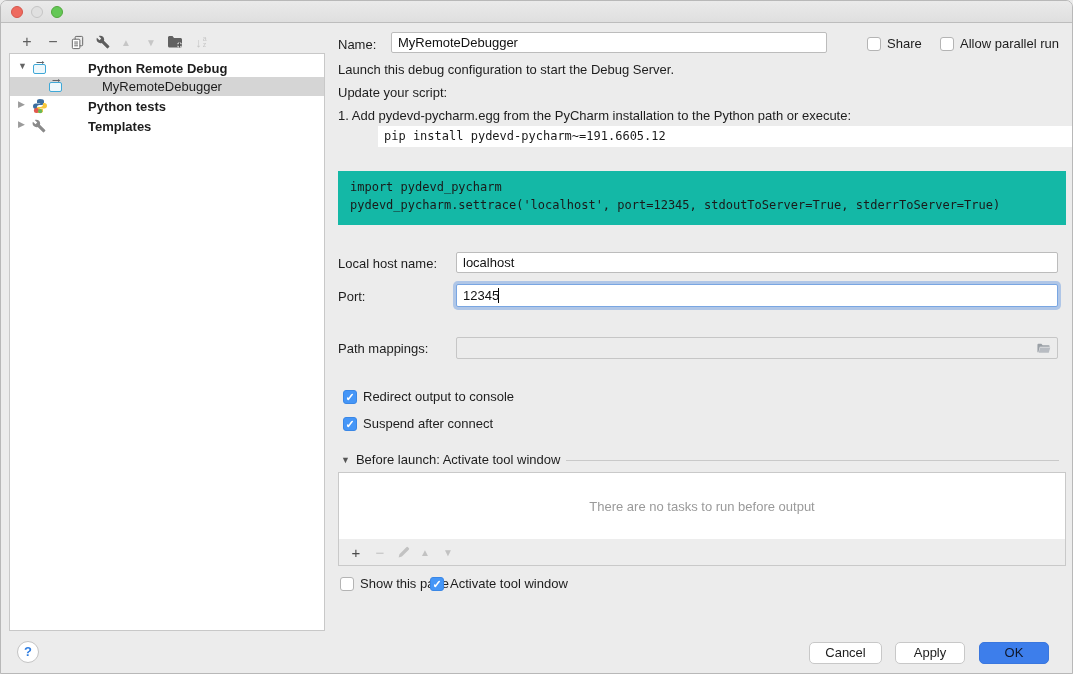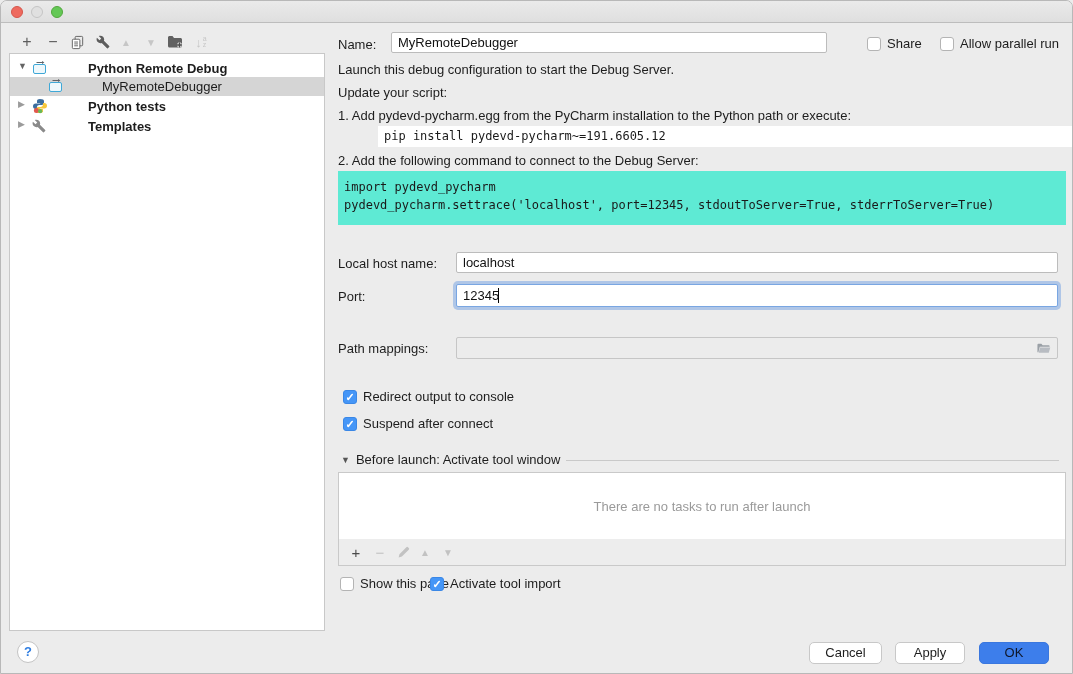--- a/index.html
+++ b/index.html
@@ -42,22 +42,22 @@
   .field { position:absolute; background:#fff; border:1px solid #bcbcbc; border-radius:2px;
            font:13px "Liberation Sans",sans-serif; padding:0 6px; color:#111; }
   .field.disabled { background:#ececec; border-color:#c6c6c6; }
   .focus-wrap { position:absolute;border-radius:7px; }
   .focus-wrap .field { position:absolute; left:0; top:0; width:100%; height:100%;
            border:1px solid #79a6e2; box-shadow:0 0 0 3px rgba(125,168,228,.55); }
   .caret { position:absolute; left:42px; top:4px; width:1px; height:15px; background:#000; }
 
   .codestrip { position:absolute; background:#fff; font:12px "DejaVu Sans Mono",monospace;
                color:#1a1a1a; padding:3px 6px; white-space:pre;margin-left:40px; }
-  .codeblock { position:absolute; background:#5eead4; font:12px "DejaVu Sans Mono",monospace;
-               color:#1a1a1a; padding:7px 6px; line-height:18px; white-space:pre; }
+  .codeblock { position:absolute; background:#14b8a6; font:12px "DejaVu Sans Mono",monospace;
+               color:#1a1a1a; padding:7px 12px; line-height:18px; white-space:pre; }
 
   
   .cbrow { position:absolute; display:flex; align-items:center; gap:6px; }
   .cb { width:14px; height:14px; border:1px solid #b4b4b4; border-radius:3px; background:#fff;
         flex:0 0 auto; }
   .cb.checked { background:#4596f7; border-color:#3a87e6; }
   .cb.checked::after { content:"\2713"; display:block; color:#fff; font-size:11px;
         font-weight:bold; text-align:center; line-height:13px; }
   .cblabel { font-size:13px; white-space:nowrap; }
 
@@ -201,21 +201,20 @@
   </div>
   <div class="cbrow" style="left:939px;top:35px">
     <span class="cb"></span>
     <span class="cblabel">Allow parallel run</span>
   </div>
 
   <div class="txt" style="left:337px;top:61px">Launch this debug configuration to start the Debug Server.</div>
   <div class="txt" style="left:337px;top:84px">Update your script:</div>
   <div class="txt" style="left:337px;top:107px">1. Add pydevd-pycharm.egg from the PyCharm installation to the Python path or execute:</div>
   <div class="codestrip" style="left:337px;top:125px;width:728px;height:21px">pip install pydevd-pycharm~=191.6605.12</div>
-  <div class="txt" style="left:337px;top:152px">2. Add the following command to connect to the Debug Server:</div>
   <div class="codeblock" style="left:337px;top:170px;width:728px;height:54px"><span>import pydevd_pycharm</span>
 <span>pydevd_pycharm.settrace('localhost', port=12345, stdoutToServer=True, stderrToServer=True)</span></div>
 
   <div class="lbl" style="left:337px;top:255px">Local host name:</div>
   <input class="field" style="left: 455px; top: 251px; width: 602px; height: 21px;" value="localhost">
 
   <div class="lbl" style="left:337px;top:288px">Port:</div>
   <div class="focus-wrap" style="left:455px;top:283px;width:602px;height:23px">
     <input class="field" value="12345" style="">
     <span class="caret"></span>
@@ -239,21 +238,21 @@
     <span class="cb checked"></span>
     <span class="cblabel">Suspend after connect</span>
   </div>
 
   <div class="bl-header">
     <span class="disc">▼</span>
     <span>Before launch: Activate tool window</span>
     <span class="line"></span>
   </div>
   <div class="bl-panel">
-    <div class="bl-empty">There are no tasks to run after launch</div>
+    <div class="bl-empty">There are no tasks to run before output</div>
   </div>
   <div class="bl-toolbar">
     <div class="blbtn" style="left:6px">
         <span class="glyph">+</span>
       </div>
     <div class="blbtn disabled" style="left:30px">
         <span class="glyph">−</span>
       </div>
     <div class="blbtn disabled" style="left:53px">
         <span>
@@ -269,21 +268,21 @@
         <span class="tri">▼</span>
       </div>
   </div>
 
   <div class="cbrow" style="left:339px;top:575px">
     <span class="cb"></span>
     <span class="cblabel">Show this page</span>
   </div>
   <div class="cbrow" style="left:429px;top:575px">
     <span class="cb checked"></span>
-    <span class="cblabel">Activate tool import</span>
+    <span class="cblabel">Activate tool window</span>
   </div>
 
   <div class="help-btn">?</div>
   <button class="btn" style="left:808px;width:73px">Cancel</button>
   <button class="btn" style="left:894px;width:70px">Apply</button>
   <button class="btn primary" style="left:978px;width:70px">OK</button>
 
 </div>
 
 </body></html>

